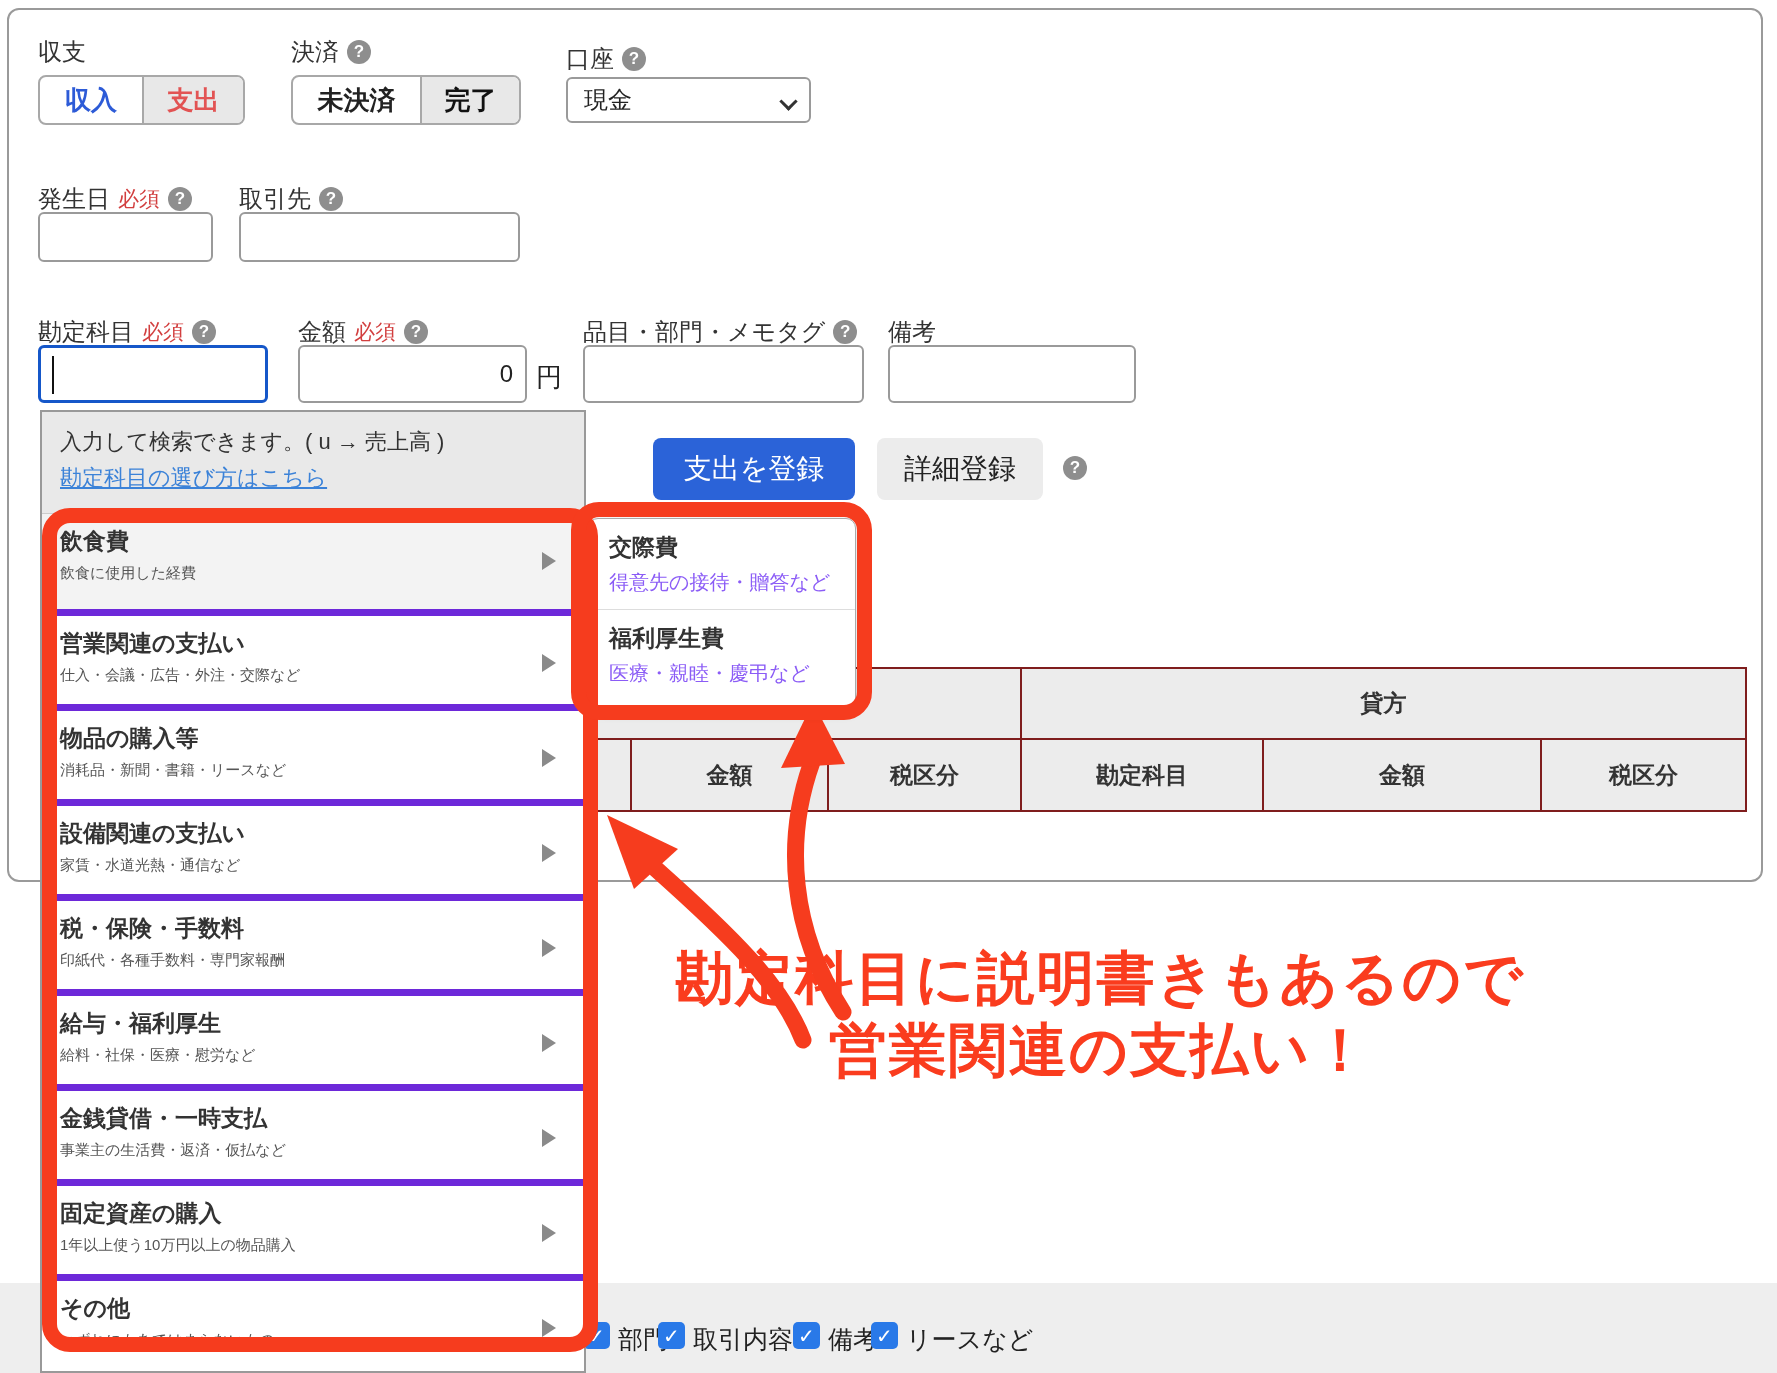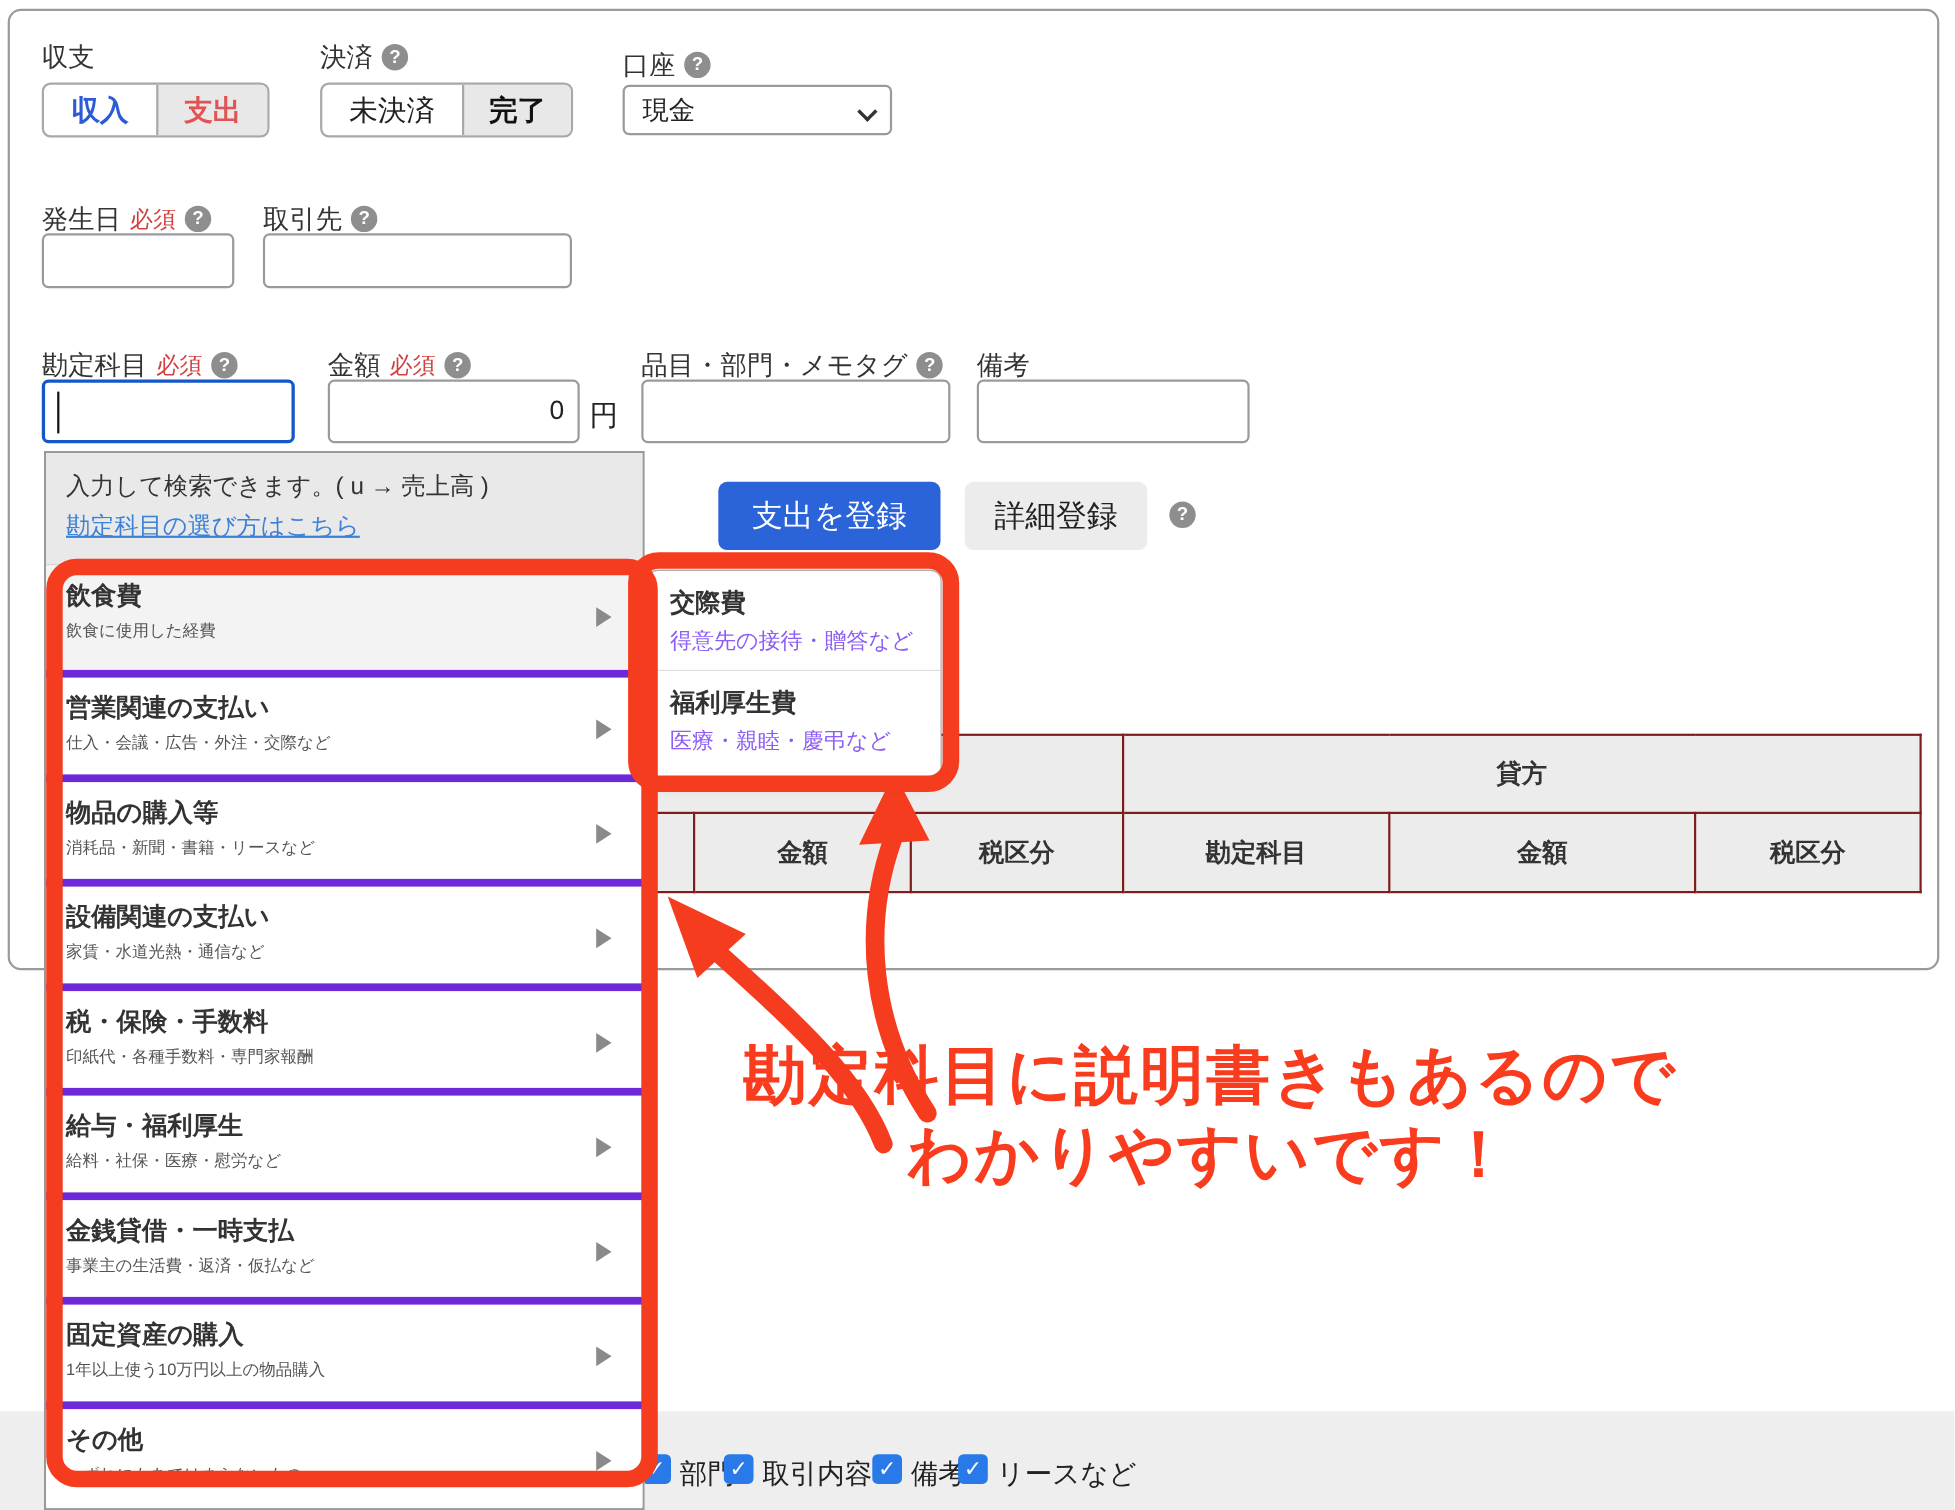--- a/index.html
+++ b/index.html
@@ -10,21 +10,21 @@
   .card{position:absolute;left:7px;top:8px;width:1756px;height:874px;background:#fff;
         border:2px solid #9a9a9a;border-radius:12px;z-index:1;}
 
   .lbl{position:absolute;font-size:24px;color:#333;z-index:3;white-space:nowrap;display:flex;align-items:center;gap:8px;}
   .req{color:#d23f3f;font-size:21px;}
   .qmark{display:inline-flex;width:24px;height:24px;border-radius:50%;background:#8e8e8e;color:#fff;
          font-size:17px;font-weight:bold;align-items:center;justify-content:center;}
 
   .toggle{position:absolute;display:flex;border:2px solid #a8a8a8;border-radius:8px;overflow:hidden;
           height:50px;z-index:3;background:#fff;}
-  .seg{display:flex;align-items:center;justify-content:center;font-size:26px;cursor:pointer;}
+  .seg{display:flex;align-items:center;justify-content:center;font-size:26px;cursor:pointer;font-weight:bold;}
   .seg+.seg{border-left:2px solid #a8a8a8;}
   .seg.sel{background:#e8e8e8;font-weight:bold;}
 
   .selectbox{position:absolute;height:46px;border:2px solid #9a9a9a;border-radius:6px;background:#fff;
              display:flex;align-items:center;padding:0 16px;font-size:24px;color:#222;z-index:3;}
   .chev{position:absolute;right:14px;top:16px;width:13px;height:13px;border-right:3px solid #333;
         border-bottom:3px solid #333;transform:rotate(45deg);}
 
   .input{position:absolute;height:50px;border:2px solid #9a9a9a;border-radius:6px;background:#fff;z-index:3;
          font-size:24px;color:#222;padding:0 12px;}
@@ -180,21 +180,21 @@
   <span class="cblbl" style="left:618px;">部門</span>
   <span class="cb" style="left:658px;">✓</span>
   <span class="cblbl" style="left:693px;">取引内容</span>
   <span class="cb" style="left:793px;">✓</span>
   <span class="cblbl" style="left:828px;">備考</span>
   <span class="cb" style="left:871px;">✓</span>
   <span class="cblbl" style="left:906px;">リースなど</span>
 
   <div class="ann">
     <div>勘定科目に説明書きもあるので</div>
-    <div>わかりやすいです！</div>
+    <div>営業関連の支払い！</div>
   </div>
 
   <svg class="arrows" viewBox="0 0 1777 1373">
     <path d="M 656 869 C 730 935, 782 985, 803 1040" stroke="#f63c1e" stroke-width="17" fill="none" stroke-linecap="round"></path>
     <polygon points="607,815 678,849 634,889" fill="#f63c1e"></polygon>
     <path d="M 812 762 C 784 840, 790 930, 843 1012" stroke="#f63c1e" stroke-width="17" fill="none" stroke-linecap="round"></path>
     <polygon points="813,702 781,768 845,764" fill="#f63c1e"></polygon>
   </svg>
 
   <div class="menu">

